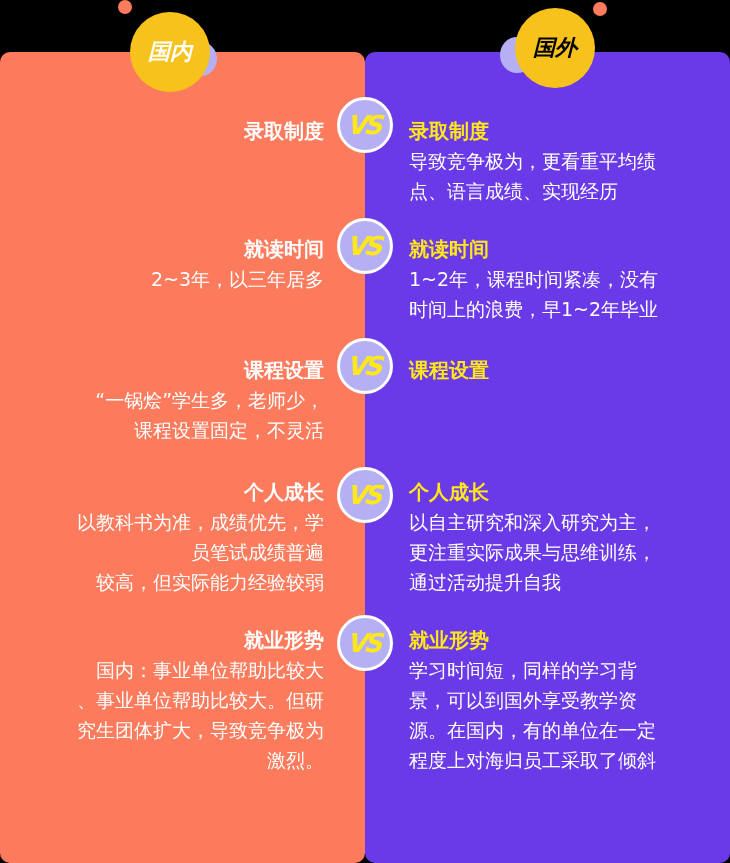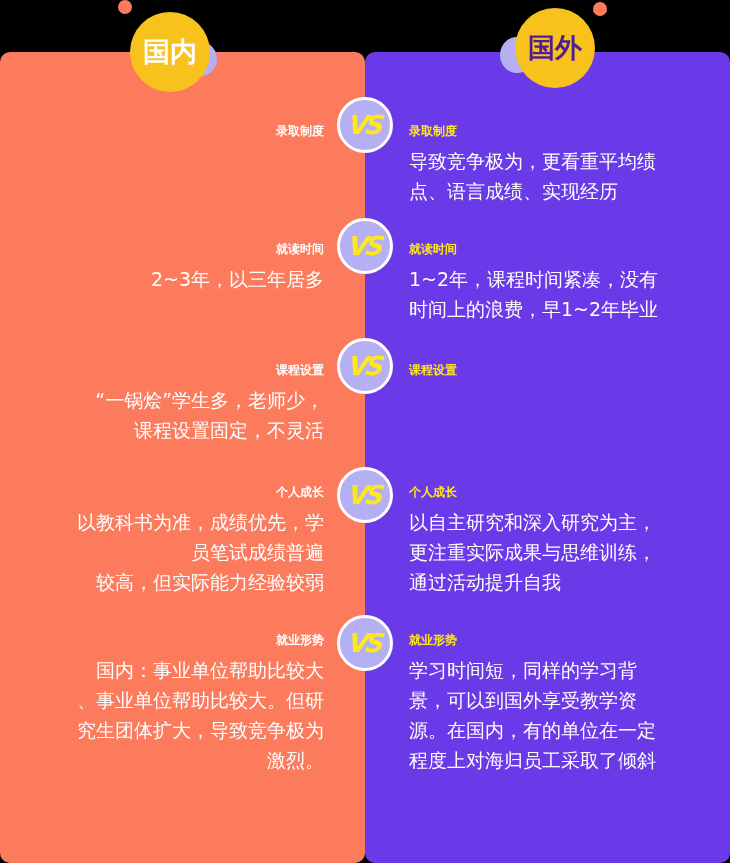--- a/index.html
+++ b/index.html
@@ -3,32 +3,32 @@
 <meta charset="utf-8">
 <style>
   html, body { margin:0; padding:0; }
   body { width:730px; height:863px; background:#000; position:relative; overflow:hidden;
          font-family:"DejaVu Sans","Liberation Sans",sans-serif; }
   .panel { position:absolute; top:52px; height:811px; width:365px; }
   .panel.left { left:0; background:#FD7B5D; border-radius:10px 10px 10px 10px; }
   .panel.right { left:365px; background:#6B3AE8; border-radius:10px 10px 10px 10px; }
   .dot { position:absolute; border-radius:50%; }
   .badge { position:absolute; border-radius:50%; background:#F8C21C; display:flex;
-           align-items:center; justify-content:center; font-weight:bold; font-size:27px; }
+           align-items:center; justify-content:center; font-weight:bold; font-size:22px;font-style:italic; }
   .badge.cn { left:130px; top:12px; width:80px; height:80px; color:#fff; }
-  .badge.intl { left:515px; top:8px; width:80px; height:80px; color:#4c1d95; }
+  .badge.intl { left:515px; top:8px; width:80px; height:80px; color:#000000; }
   .vs { position:absolute; left:337px; width:56px; height:56px; border-radius:50%;
         background:#B5B0F4; border:3px solid #fff; box-sizing:border-box;
         display:flex; align-items:center; justify-content:center; }
   .vs span { font-style:italic; font-weight:bold; font-size:26px; color:#FFE81A;
              letter-spacing:-3px; transform:skewX(-8deg); }
   .block { position:absolute; line-height:30px; font-size:19px; color:#fff; }
   .block.l { right:406px; text-align:right; }
   .block.r { left:409px; width:310px; text-align:left; }
-  .block .t { font-weight:bold; font-size:12px; }
+  .block .t { font-weight:bold; font-size:20px; }
   .block.r .t { color:#FFE81A; }
   .block .line { display:block; white-space:nowrap; }
 </style>
 </head>
 <body>
 
 <div class="dot" style="left:118px;top:0;width:14px;height:14px;background:#FD7B5D;"></div>
 <div class="dot" style="left:593px;top:2px;width:14px;height:14px;background:#FD7B5D;"></div>
 
 <div class="panel left"></div>

